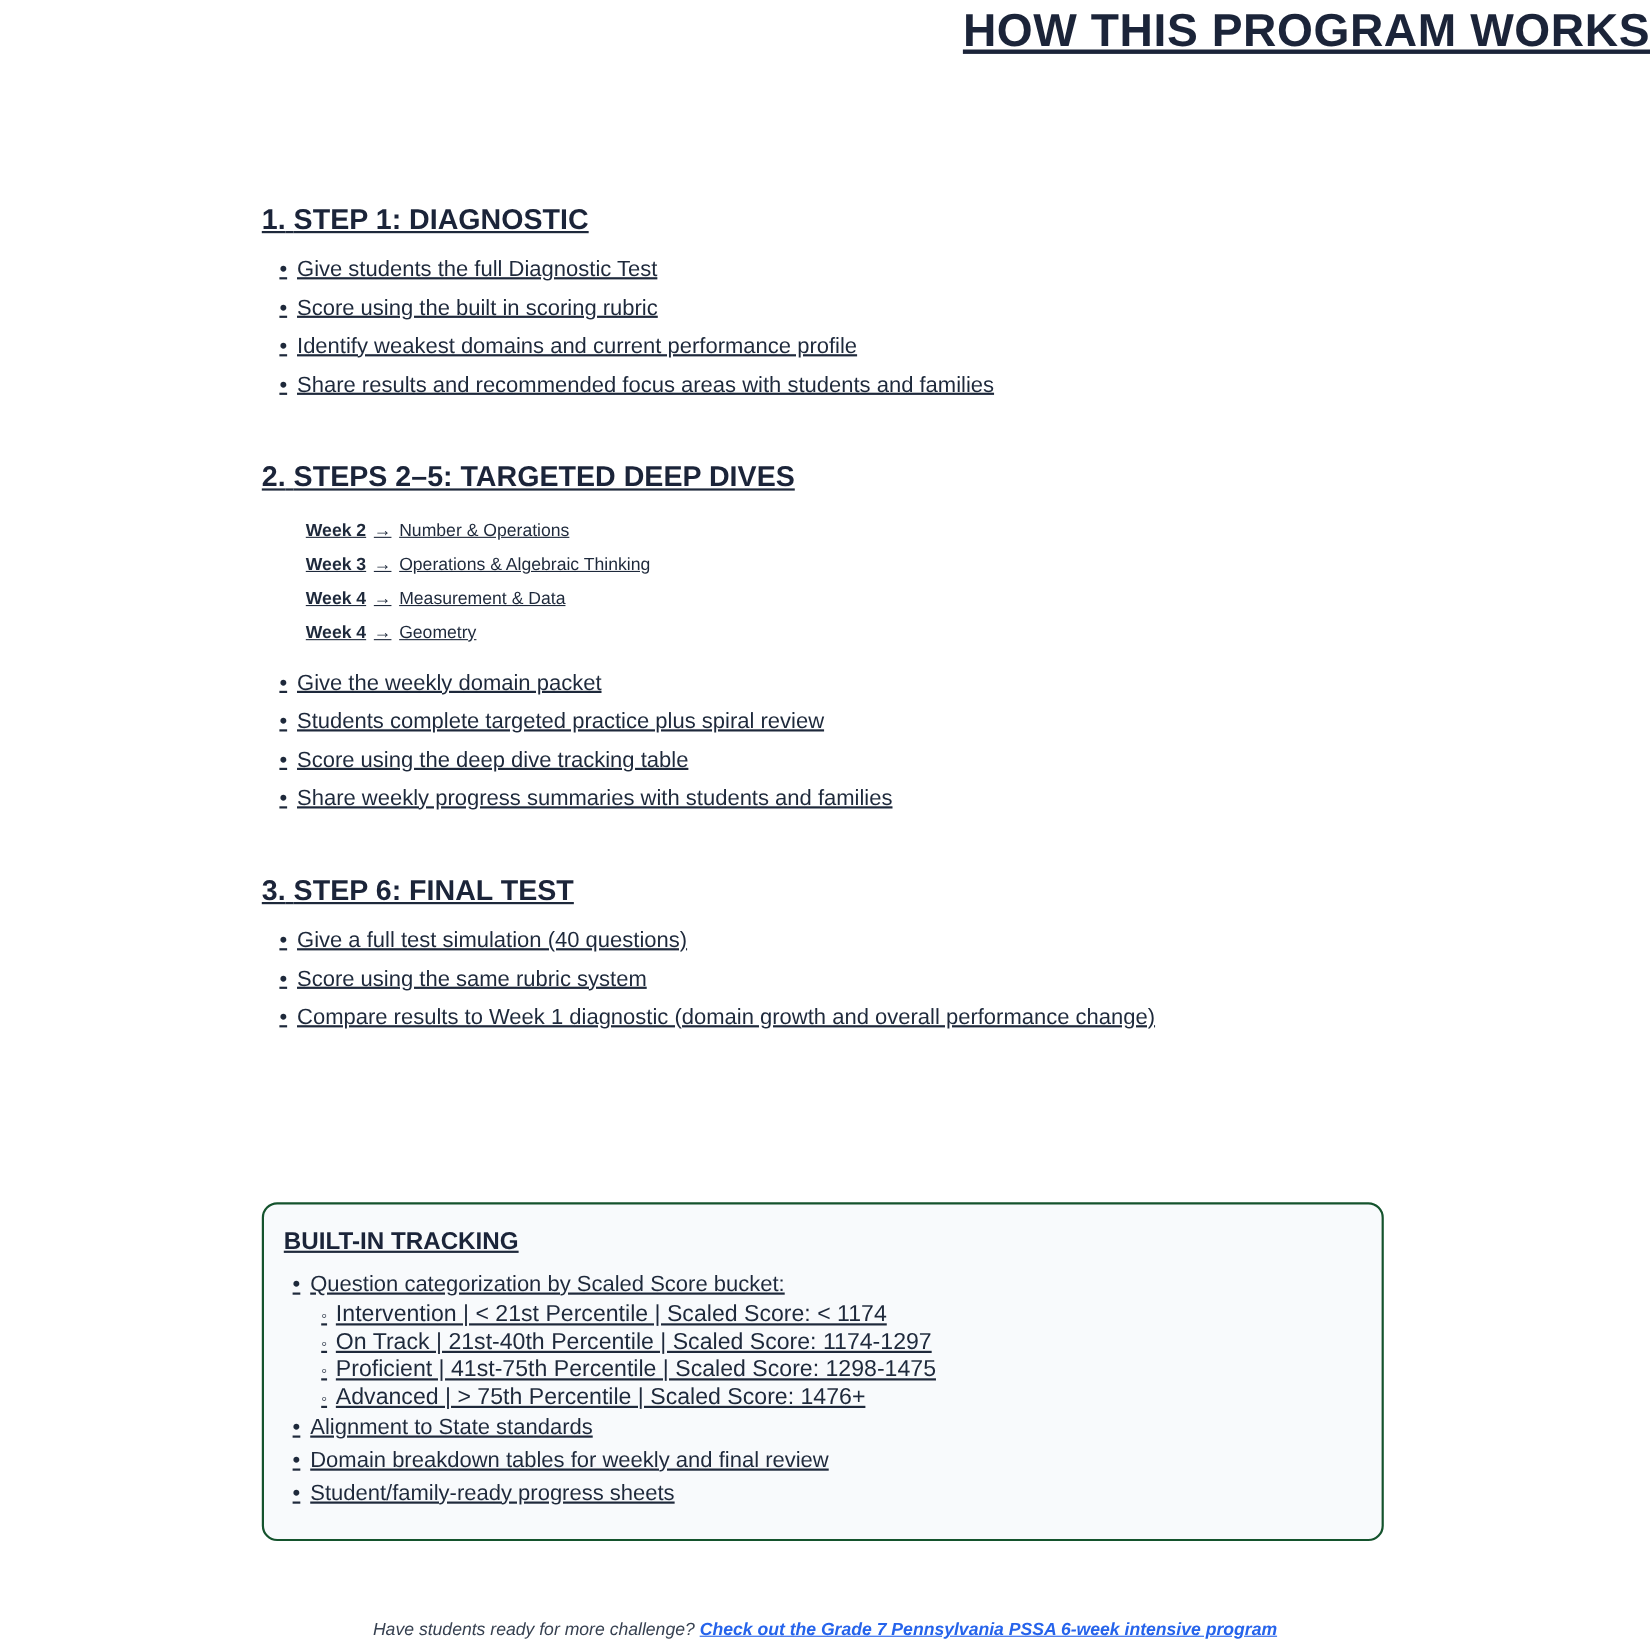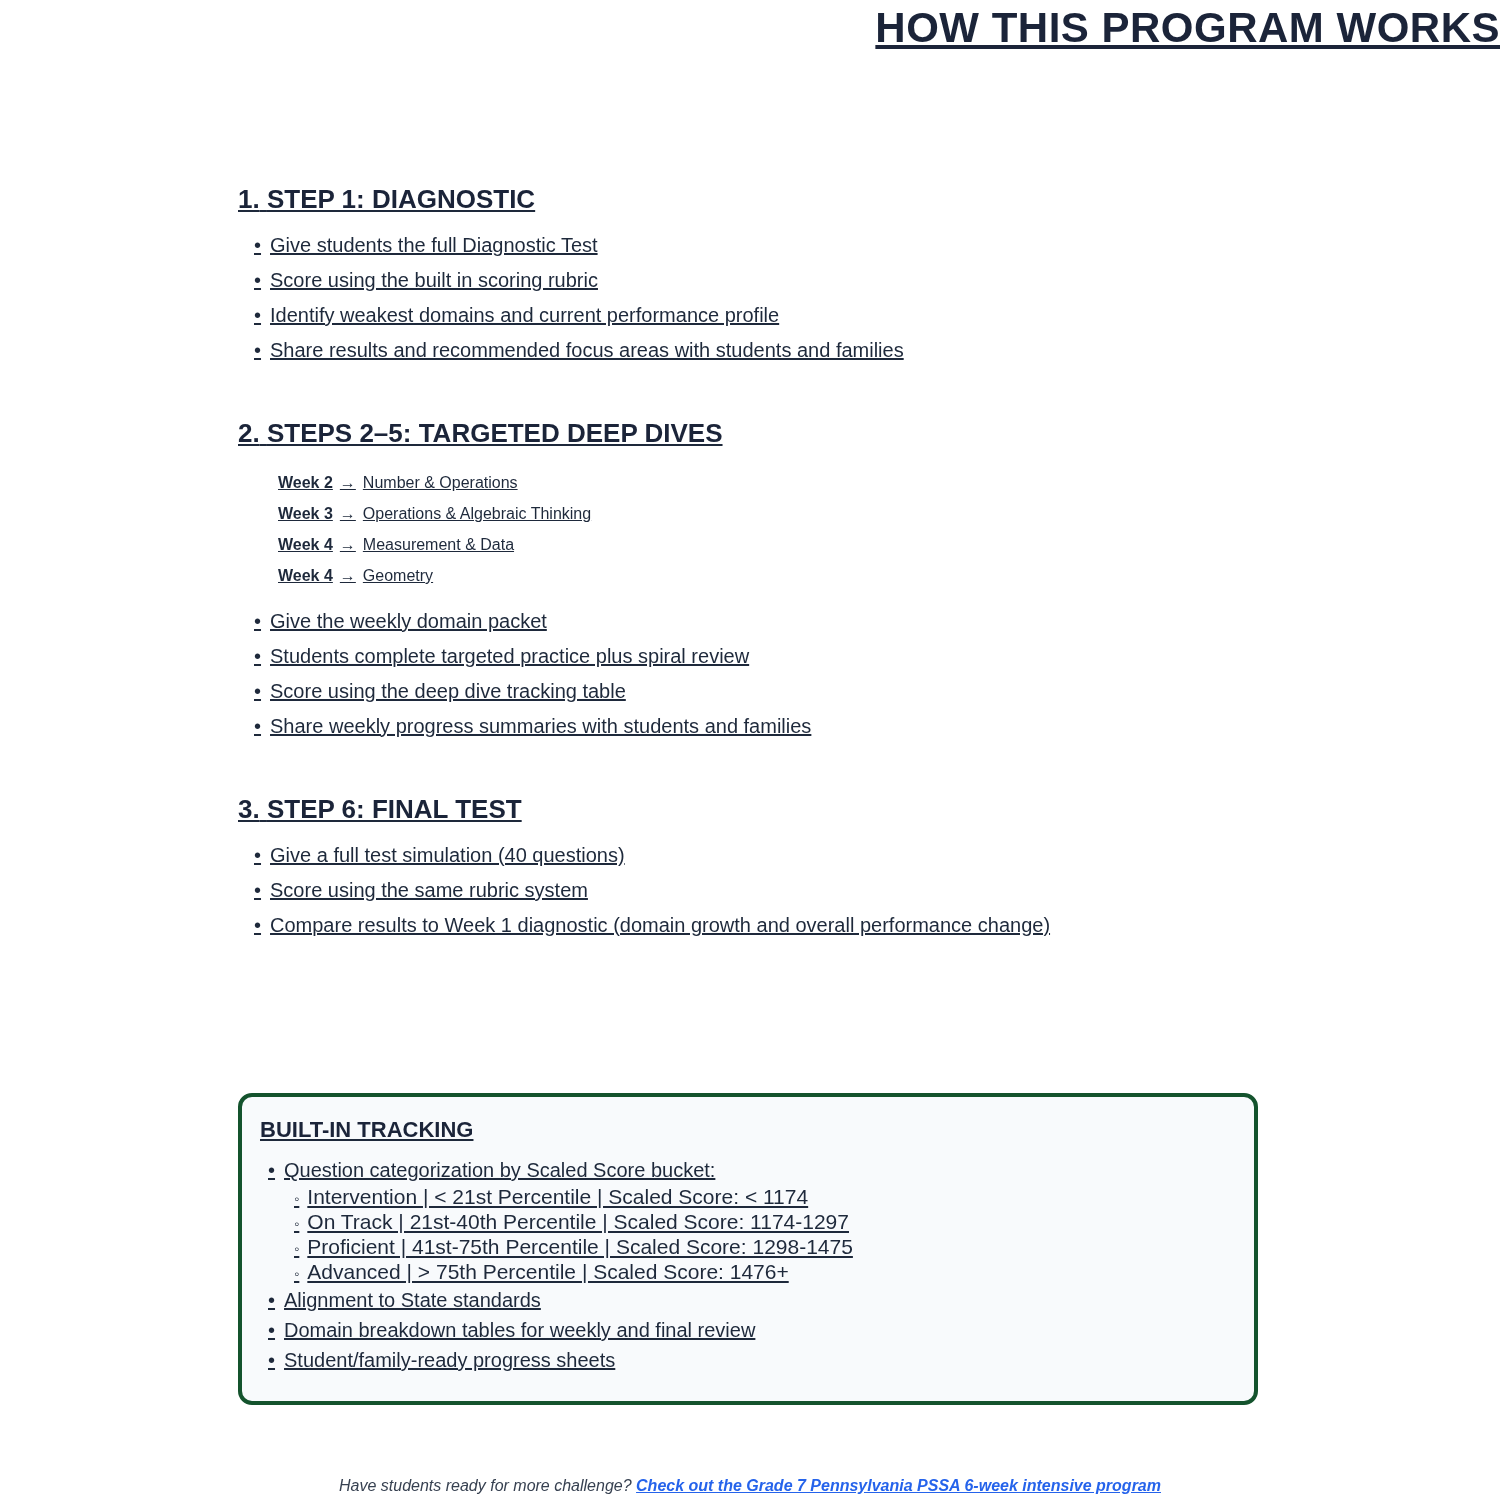--- a/index.html
+++ b/index.html
@@ -51,21 +51,21 @@
     padding-left: 40px;
     font-size: 16px;
     line-height: 31px;
   }
   .weeks .wk { font-weight: bold; }
   .weeks .arrow { margin: 0 7px; }
 
   .tracking-box {
     margin-top: 150px;
     width: 1020px;
-    border: 4px solid #14532d;
+    border: 2px solid #14532d;
     border-radius: 14px;
     background: #f8fafc;
     padding: 20px 22px 26px 18px;
   }
   .tracking-box h3 {
     margin: 0;
     font-size: 22px;
     font-weight: bold;
     color: #1b2439;
   }

